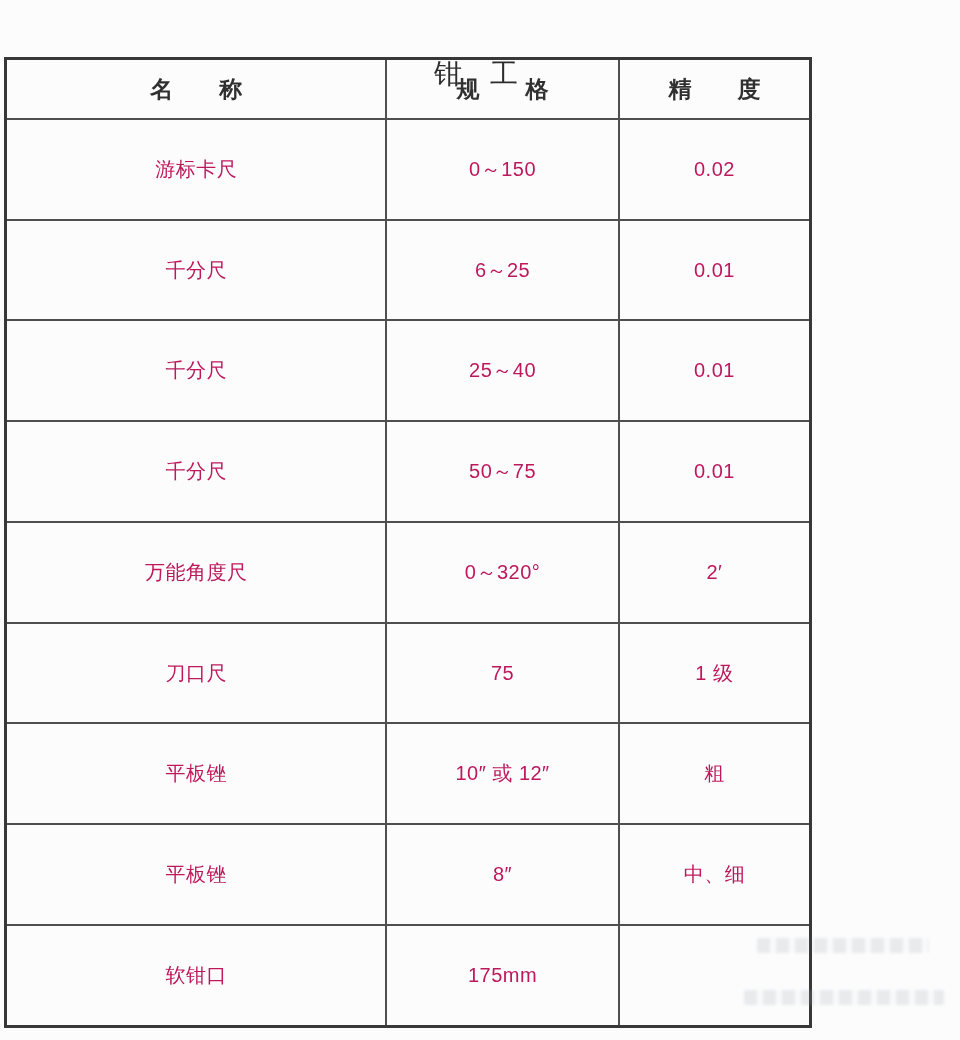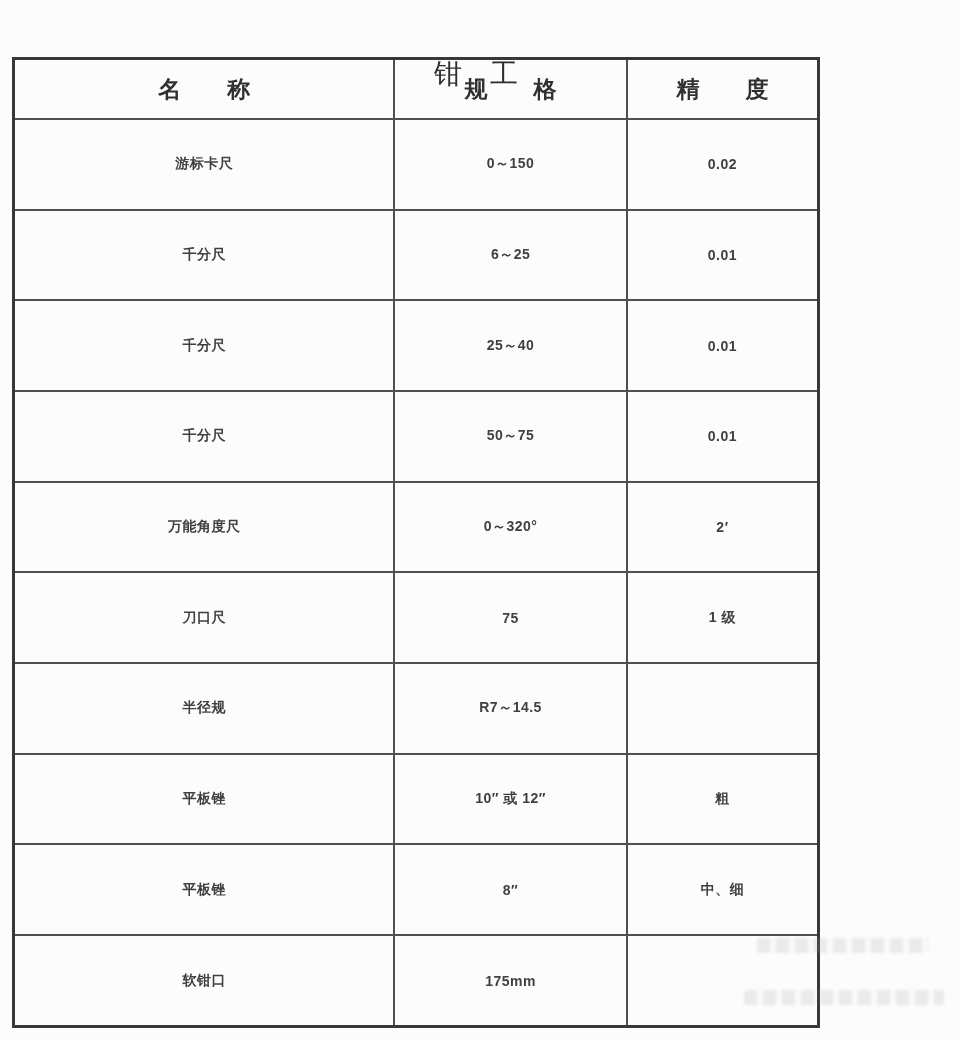--- a/index.html
+++ b/index.html
@@ -24,21 +24,21 @@
     height: 48px;
     line-height: 48px;
     text-align: center;
     font-size: 28px;
     font-weight: 400;
     color: #2d2d2d;
     margin-top: 44px;
   }
   .table-wrap {
     position: absolute;
-    left: 12px;
+    left: 4px;
     top: 57px;
     width: 808px;
     height: 971px;
   }
   table.tools {
     width: 100%;
     height: 100%;
     border-collapse: collapse;
     table-layout: fixed;
     border: 3px solid #383838;
@@ -56,23 +56,23 @@
     white-space: nowrap;
   }
   table.tools th {
     height: 58px;
     font-size: 23px;
     font-weight: 700;
     color: #303030;
   }
   table.tools td {
     height: 64px;
-    font-size: 14px;
-    font-weight: 700;
-    color: #404040;
+    font-size: 20px;
+    font-weight: 400;
+    color: #be185d;
     letter-spacing: 0.5px;
   }
   
   .wm {
     position: absolute;
     height: 15px;
     filter: blur(1.5px);
     opacity: 0.55;
     background: repeating-linear-gradient(
       90deg,
@@ -131,25 +131,20 @@
             <td>万能角度尺</td>
             <td>0～320°</td>
             <td>2′</td>
           </tr>
           <tr>
             <td>刀口尺</td>
             <td>75</td>
             <td>1 级</td>
           </tr>
           <tr>
-            <td>半径规</td>
-            <td>R7～14.5</td>
-            <td></td>
-          </tr>
-          <tr>
             <td>平板锉</td>
             <td>10″ 或 12″</td>
             <td>粗</td>
           </tr>
           <tr>
             <td>平板锉</td>
             <td>8″</td>
             <td>中、细</td>
           </tr>
           <tr>

